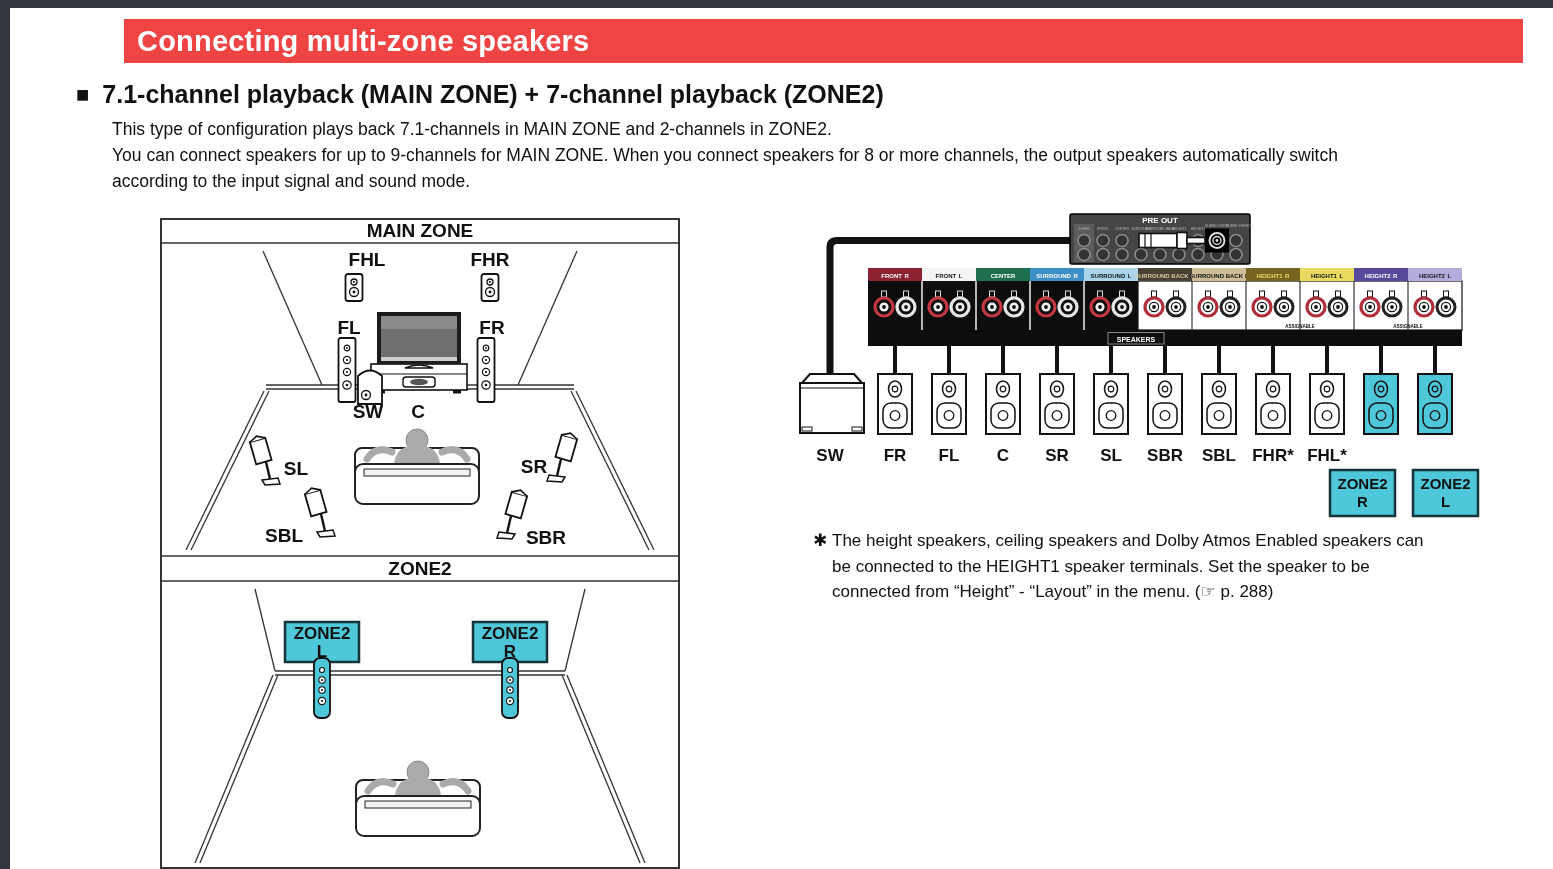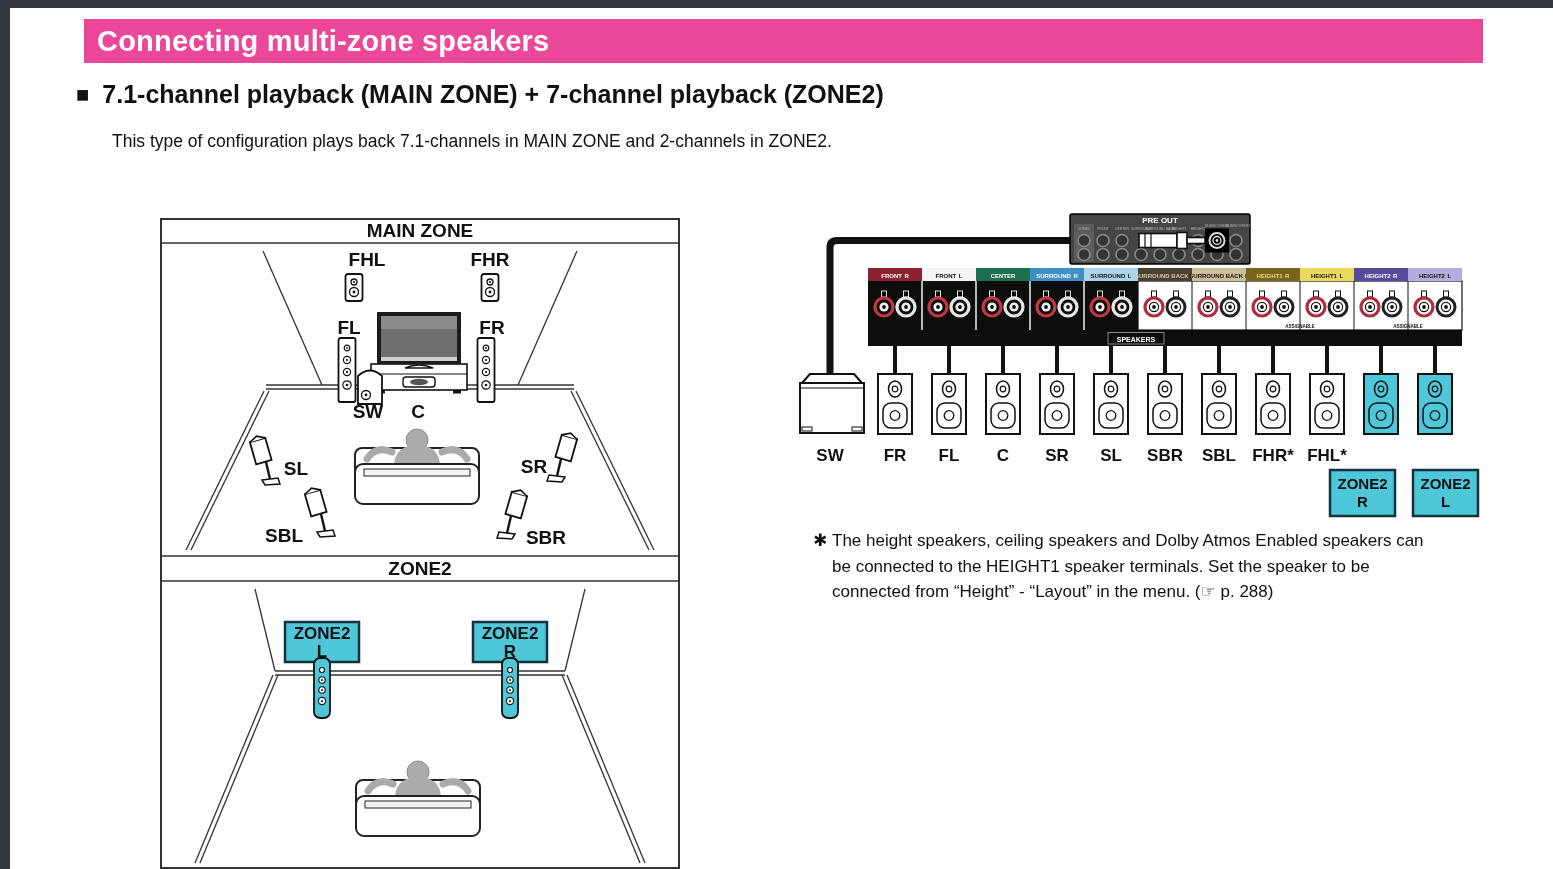--- a/index.html
+++ b/index.html
@@ -15,21 +15,21 @@
   }
   .header-bar h1{
     margin:0 0 0 13px;color:#ffffff;font-size:29px;font-weight:bold;letter-spacing:.2px;
   }
   .section-head{
     position:absolute;left:76px;top:80px;display:flex;align-items:center;gap:13px;
     color:#111;font-size:25px;font-weight:bold;
   }
   .section-head .sq{font-size:22px;line-height:22px;}
   .intro{
-    position:absolute;left:112px;top:128px;width:1300px;
+    position:absolute;left:112px;top:116px;width:1300px;
     color:#111;font-size:17.5px;line-height:26px;
   }
   .intro p{margin:0;}
   .footnote{
     position:absolute;left:813px;top:528px;width:612px;
     color:#111;font-size:17px;line-height:25.5px;
     padding-left:19px;text-indent:0;
   }
   .footnote .mark{position:absolute;left:0;top:0;}
   svg{position:absolute;}
@@ -42,31 +42,32 @@
   .tl{font-size:6px;font-weight:bold;}
   .tiny{font-size:3.4px;fill:#b5b5b5;}
   .mid{text-anchor:middle;}
 </style>
 </head>
 <body>
 
 <div class="edge-left" style="background: rgb(50, 55, 61);"></div>
 <div class="edge-top" style="background: rgb(50, 55, 61);"></div>
 
-<div class="header-bar" style="background: #ec4899;">
+<div class="header-bar" style="background: #ef4444; margin-left: 40px;">
   <h1>Connecting multi-zone speakers</h1>
 </div>
 
 <div class="section-head">
   <span class="sq">■</span>
   <span>7.1-channel playback (MAIN ZONE) + 7-channel playback (ZONE2)</span>
 </div>
 
 <div class="intro">
   <p>This type of configuration plays back 7.1-channels in MAIN ZONE and 2-channels in ZONE2.</p>
+  <p>You can connect speakers for up to 9-channels for MAIN ZONE. When you connect speakers for 8 or more channels, the output speakers automatically switch according to the input signal and sound mode.</p>
 </div>
 
 <svg id="room-svg" width="520" height="651" viewBox="0 0 520 651">
   <defs>
     <g id="wallspk">
       <rect x="-8.5" y="0" width="17" height="27" rx="2.5" fill="#fff" stroke="#111" stroke-width="1.8"></rect>
       <circle cx="0" cy="8" r="3" fill="#fff" stroke="#111" stroke-width="1.3"></circle>
         <circle cx="0" cy="8" r="1" fill="#111"></circle>
       <circle cx="0" cy="18" r="4.5" fill="#fff" stroke="#111" stroke-width="1.3"></circle>
         <circle cx="0" cy="18" r="1.4" fill="#111"></circle>

